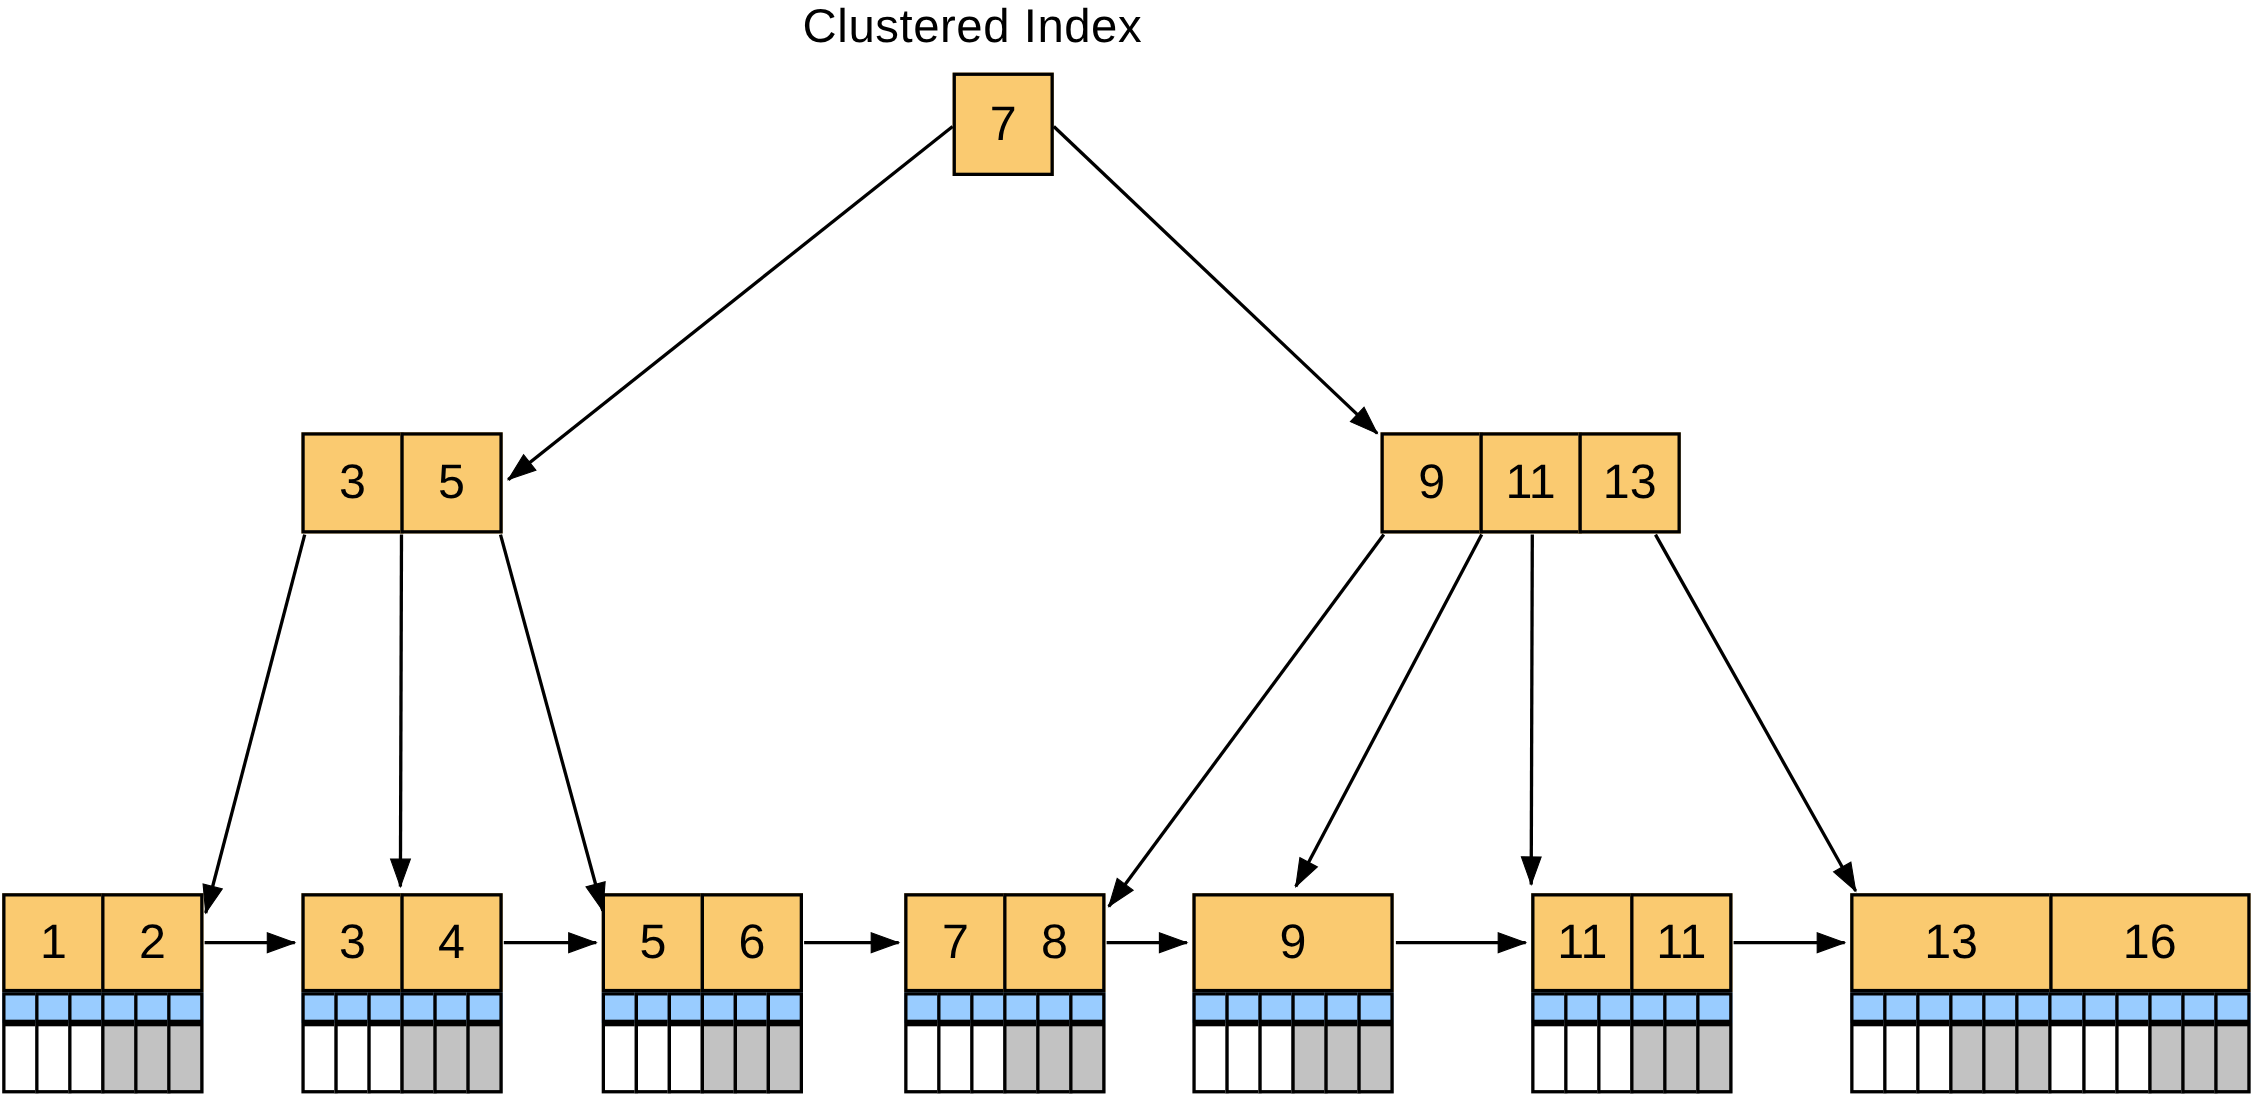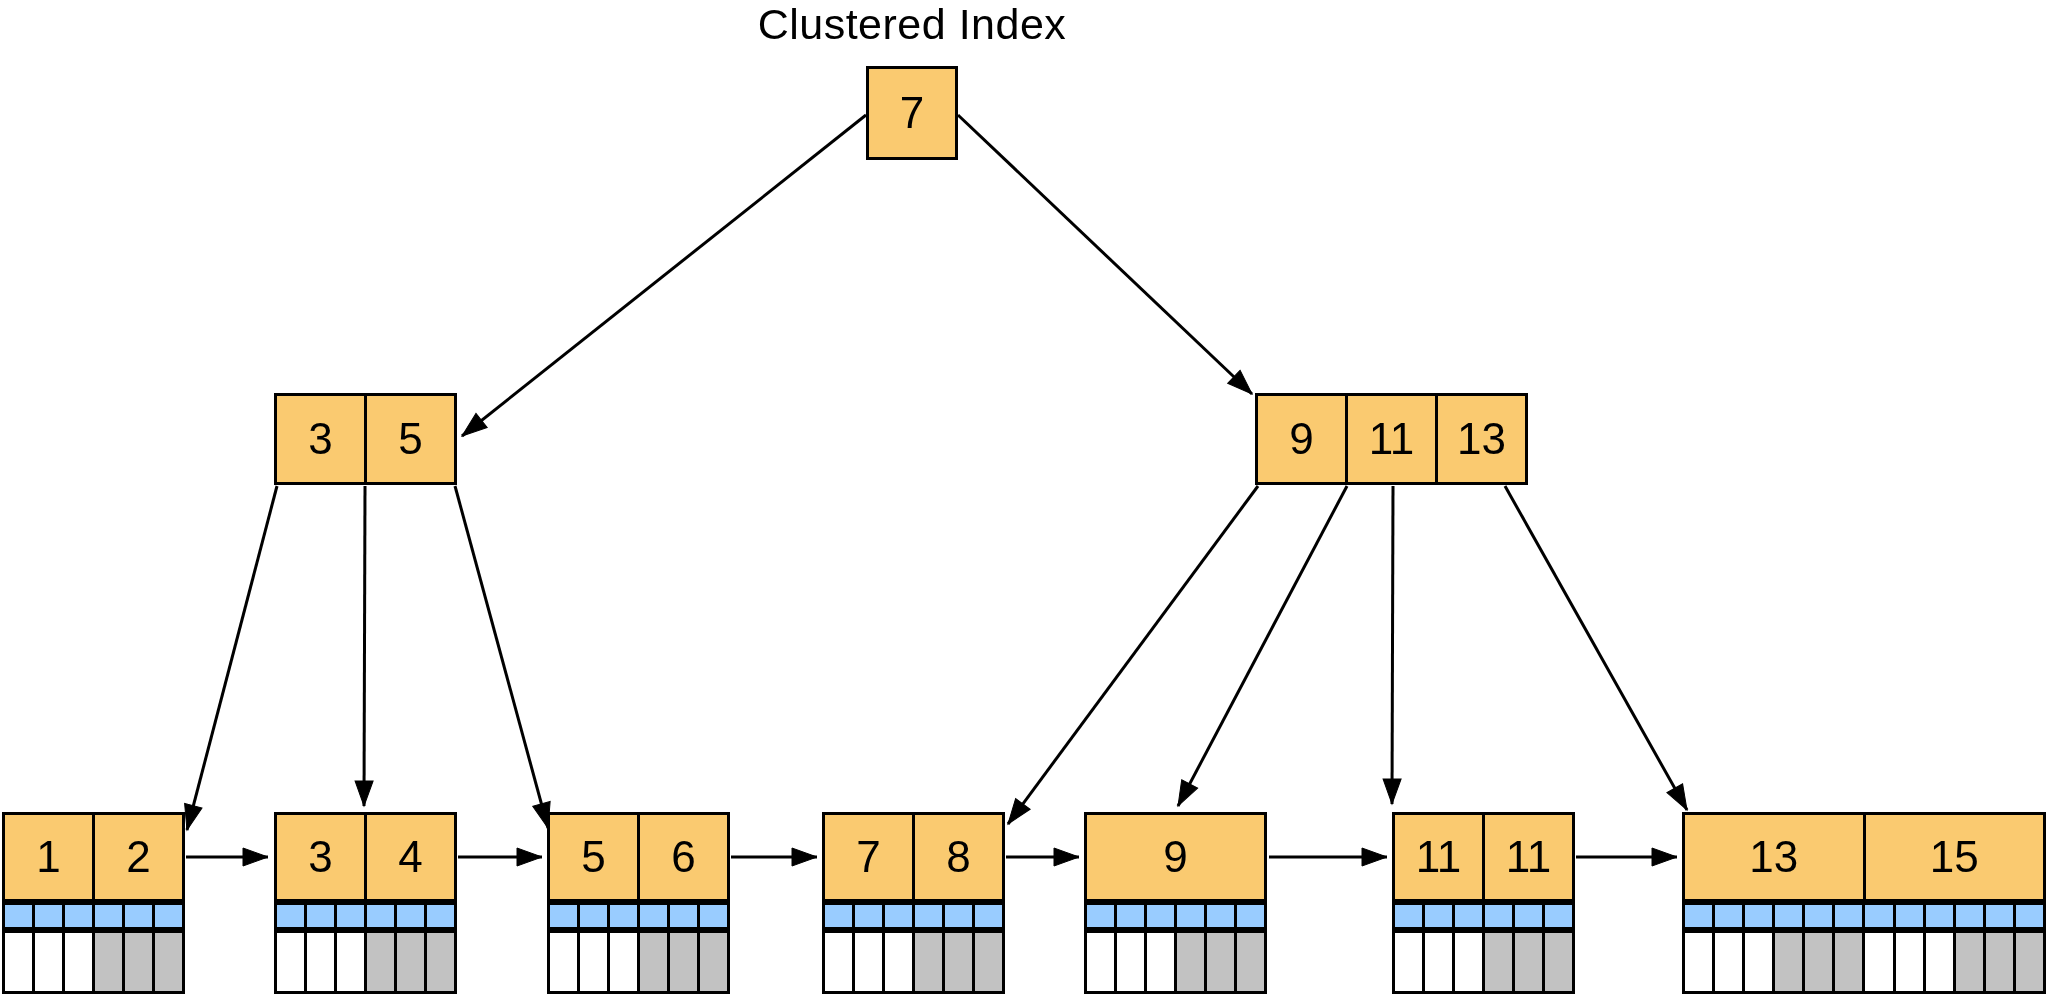--- a/index.html
+++ b/index.html
@@ -2,21 +2,21 @@
 <html style="--node-fill: #FACA70; --pointer-fill: #99CCFF; --used-fill: #C2C2C2; --free-fill: #FFFFFF;"><head>
 <meta charset="utf-8">
 <style>
   html,body{margin:0;padding:0;background:#fff;}
   body{
     width:2047px;height:997px;position:relative;overflow:hidden;
     font-family:"Liberation Sans", sans-serif;
   }
   #diagram{position:absolute;inset:0;}
   .title{
-    position:absolute;left:612px;top:0;width:600px;text-align:center;
+    position:absolute;left:584px;top:0;width:600px;text-align:center;
     font-size:43px;color:#000;letter-spacing:0.5px;
   }
   .node,.leaf{position:absolute;}
   .row{display:flex;width:100%;}
   .cell{
     box-sizing:border-box;border:3px solid #000;
     background:var(--node-fill,#FACA70);
     display:flex;align-items:center;justify-content:center;
     font-size:44px;color:#000;flex:1 1 0;
   }
@@ -183,21 +183,21 @@
           <div class="subcell white"></div>
           <div class="subcell white"></div>
           <div class="subcell gray"></div>
           <div class="subcell gray"></div>
           <div class="subcell gray"></div>
         </div>
       </div>
       <div class="leaf" style="left: 1682px; top: 812px; width: 364px;">
         <div class="row" style="height: 90px;">
           <div class="cell">13</div>
-          <div class="cell">15</div>
+          <div class="cell">16</div>
         </div>
         <div class="row" style="height: 28px;">
           <div class="subcell blue"></div>
           <div class="subcell blue"></div>
           <div class="subcell blue"></div>
           <div class="subcell blue"></div>
           <div class="subcell blue"></div>
           <div class="subcell blue"></div>
           <div class="subcell blue"></div>
           <div class="subcell blue"></div>

